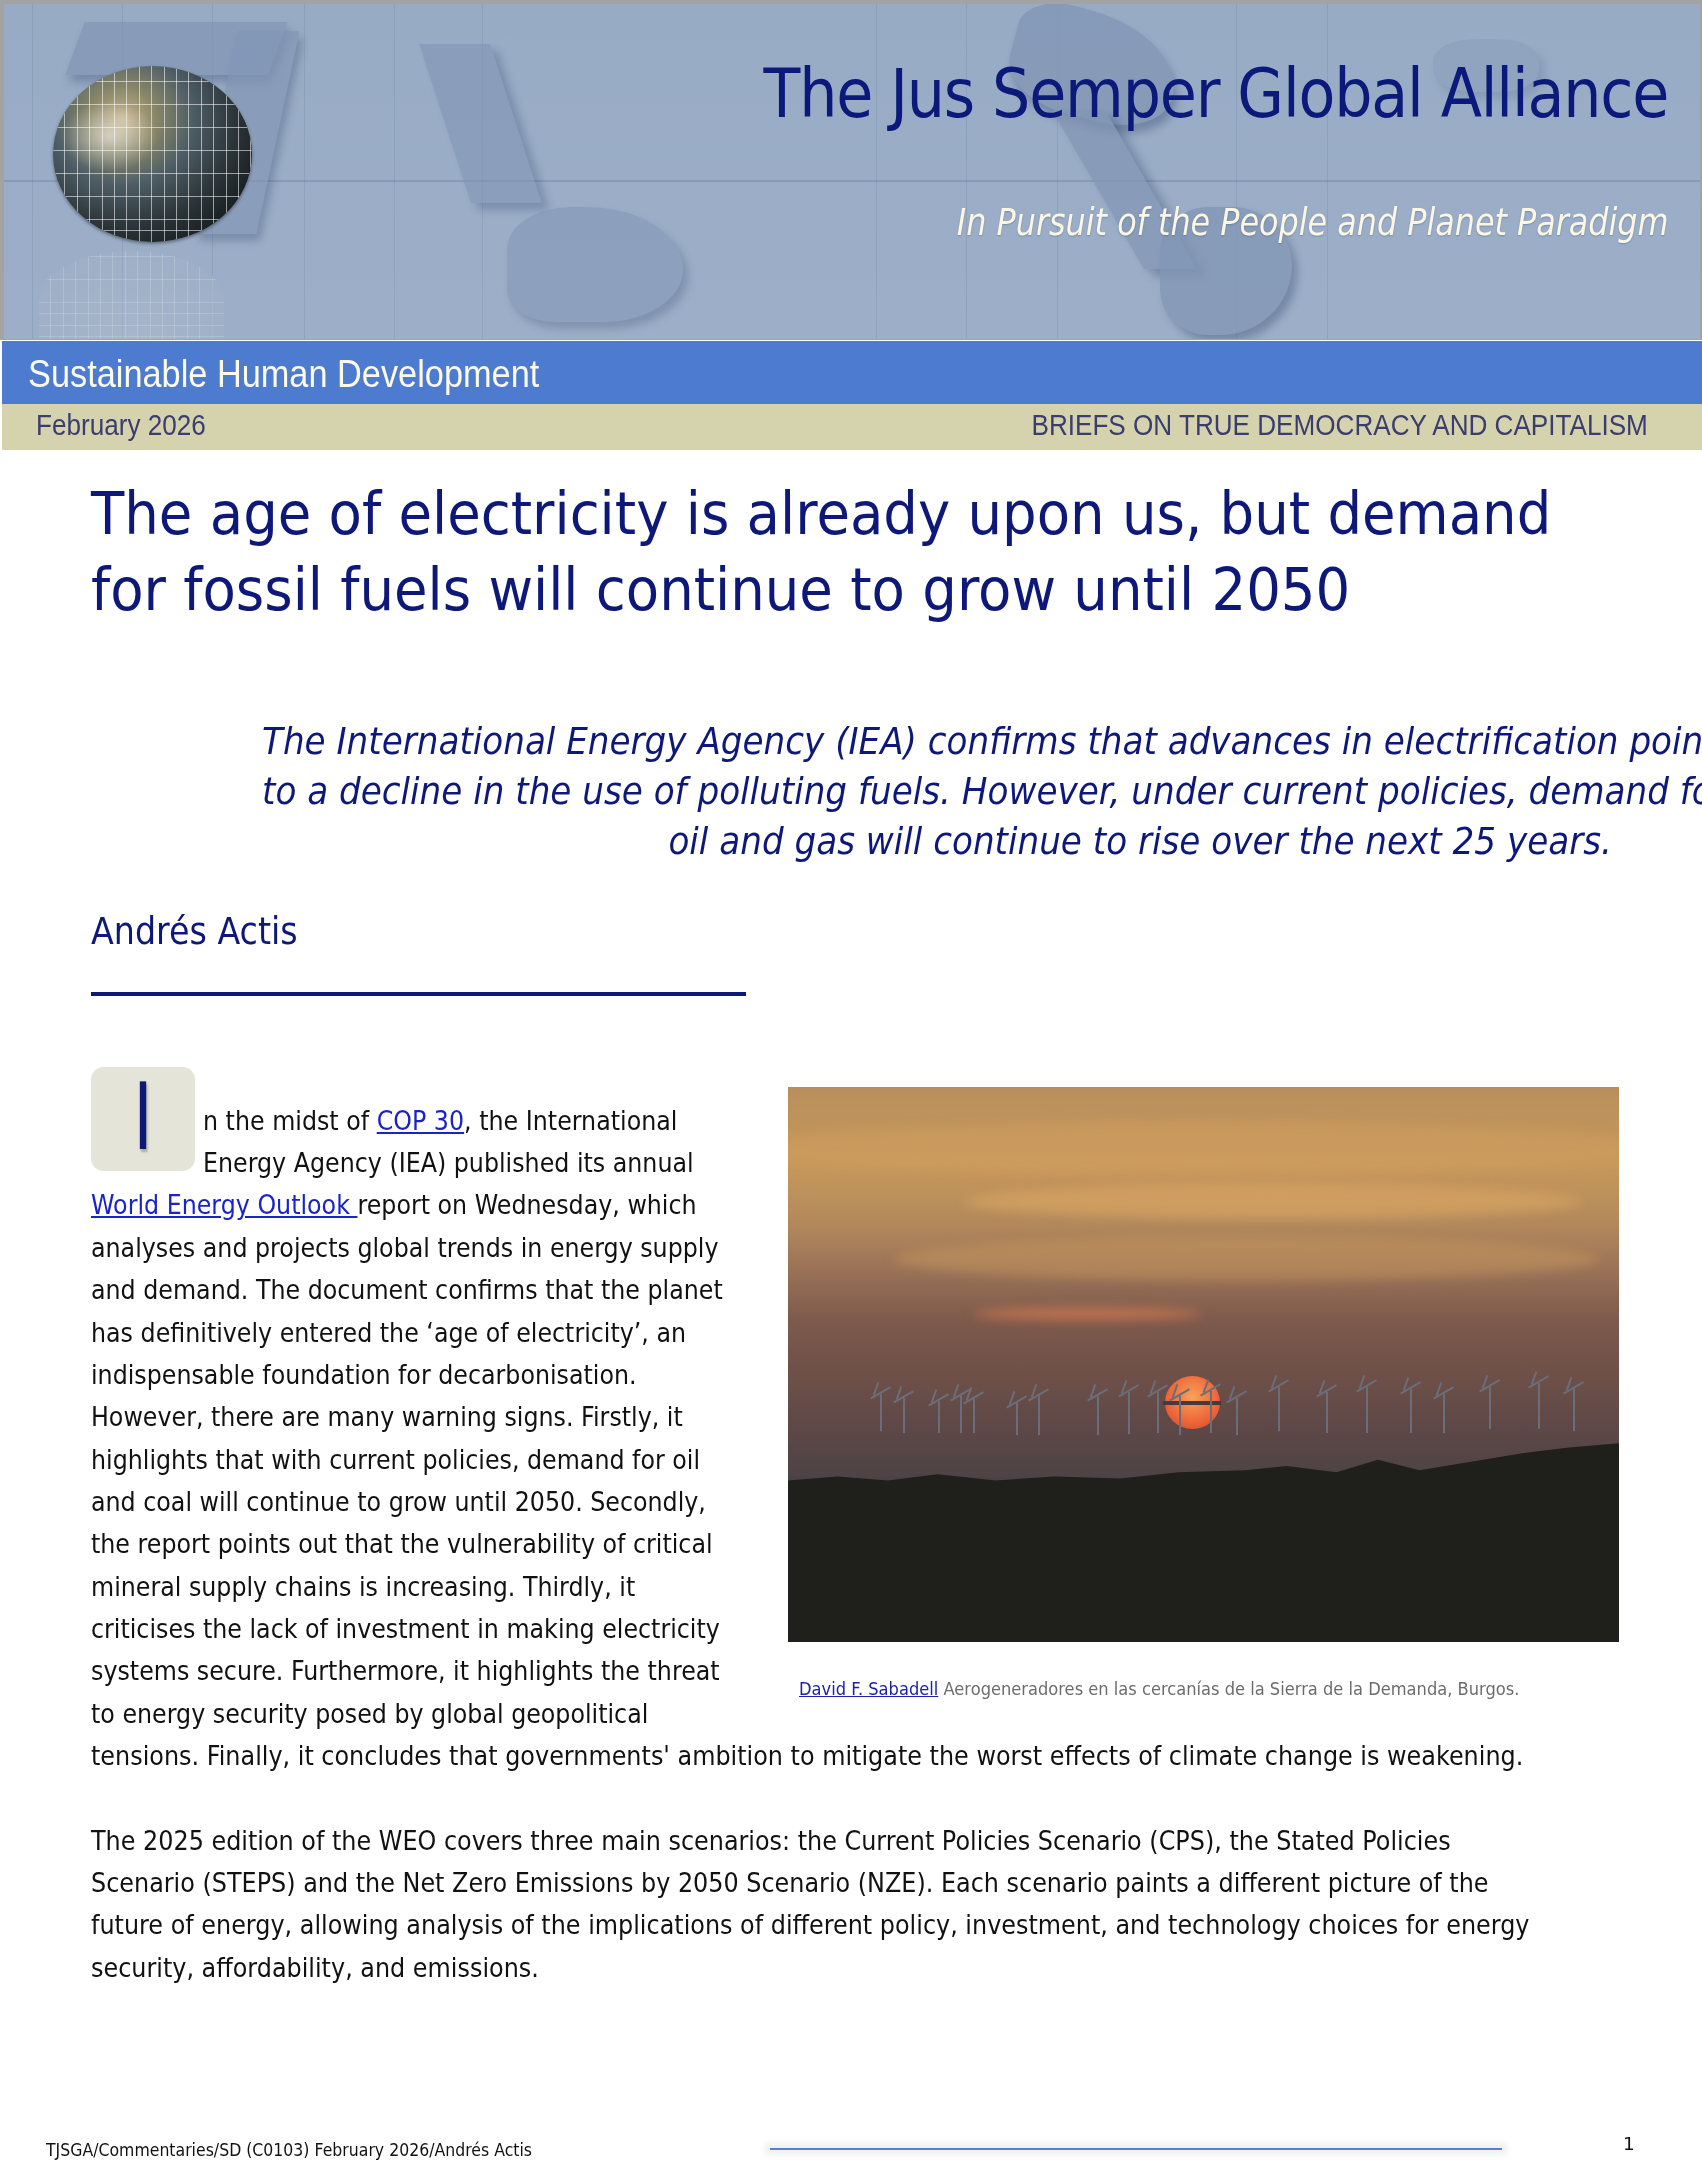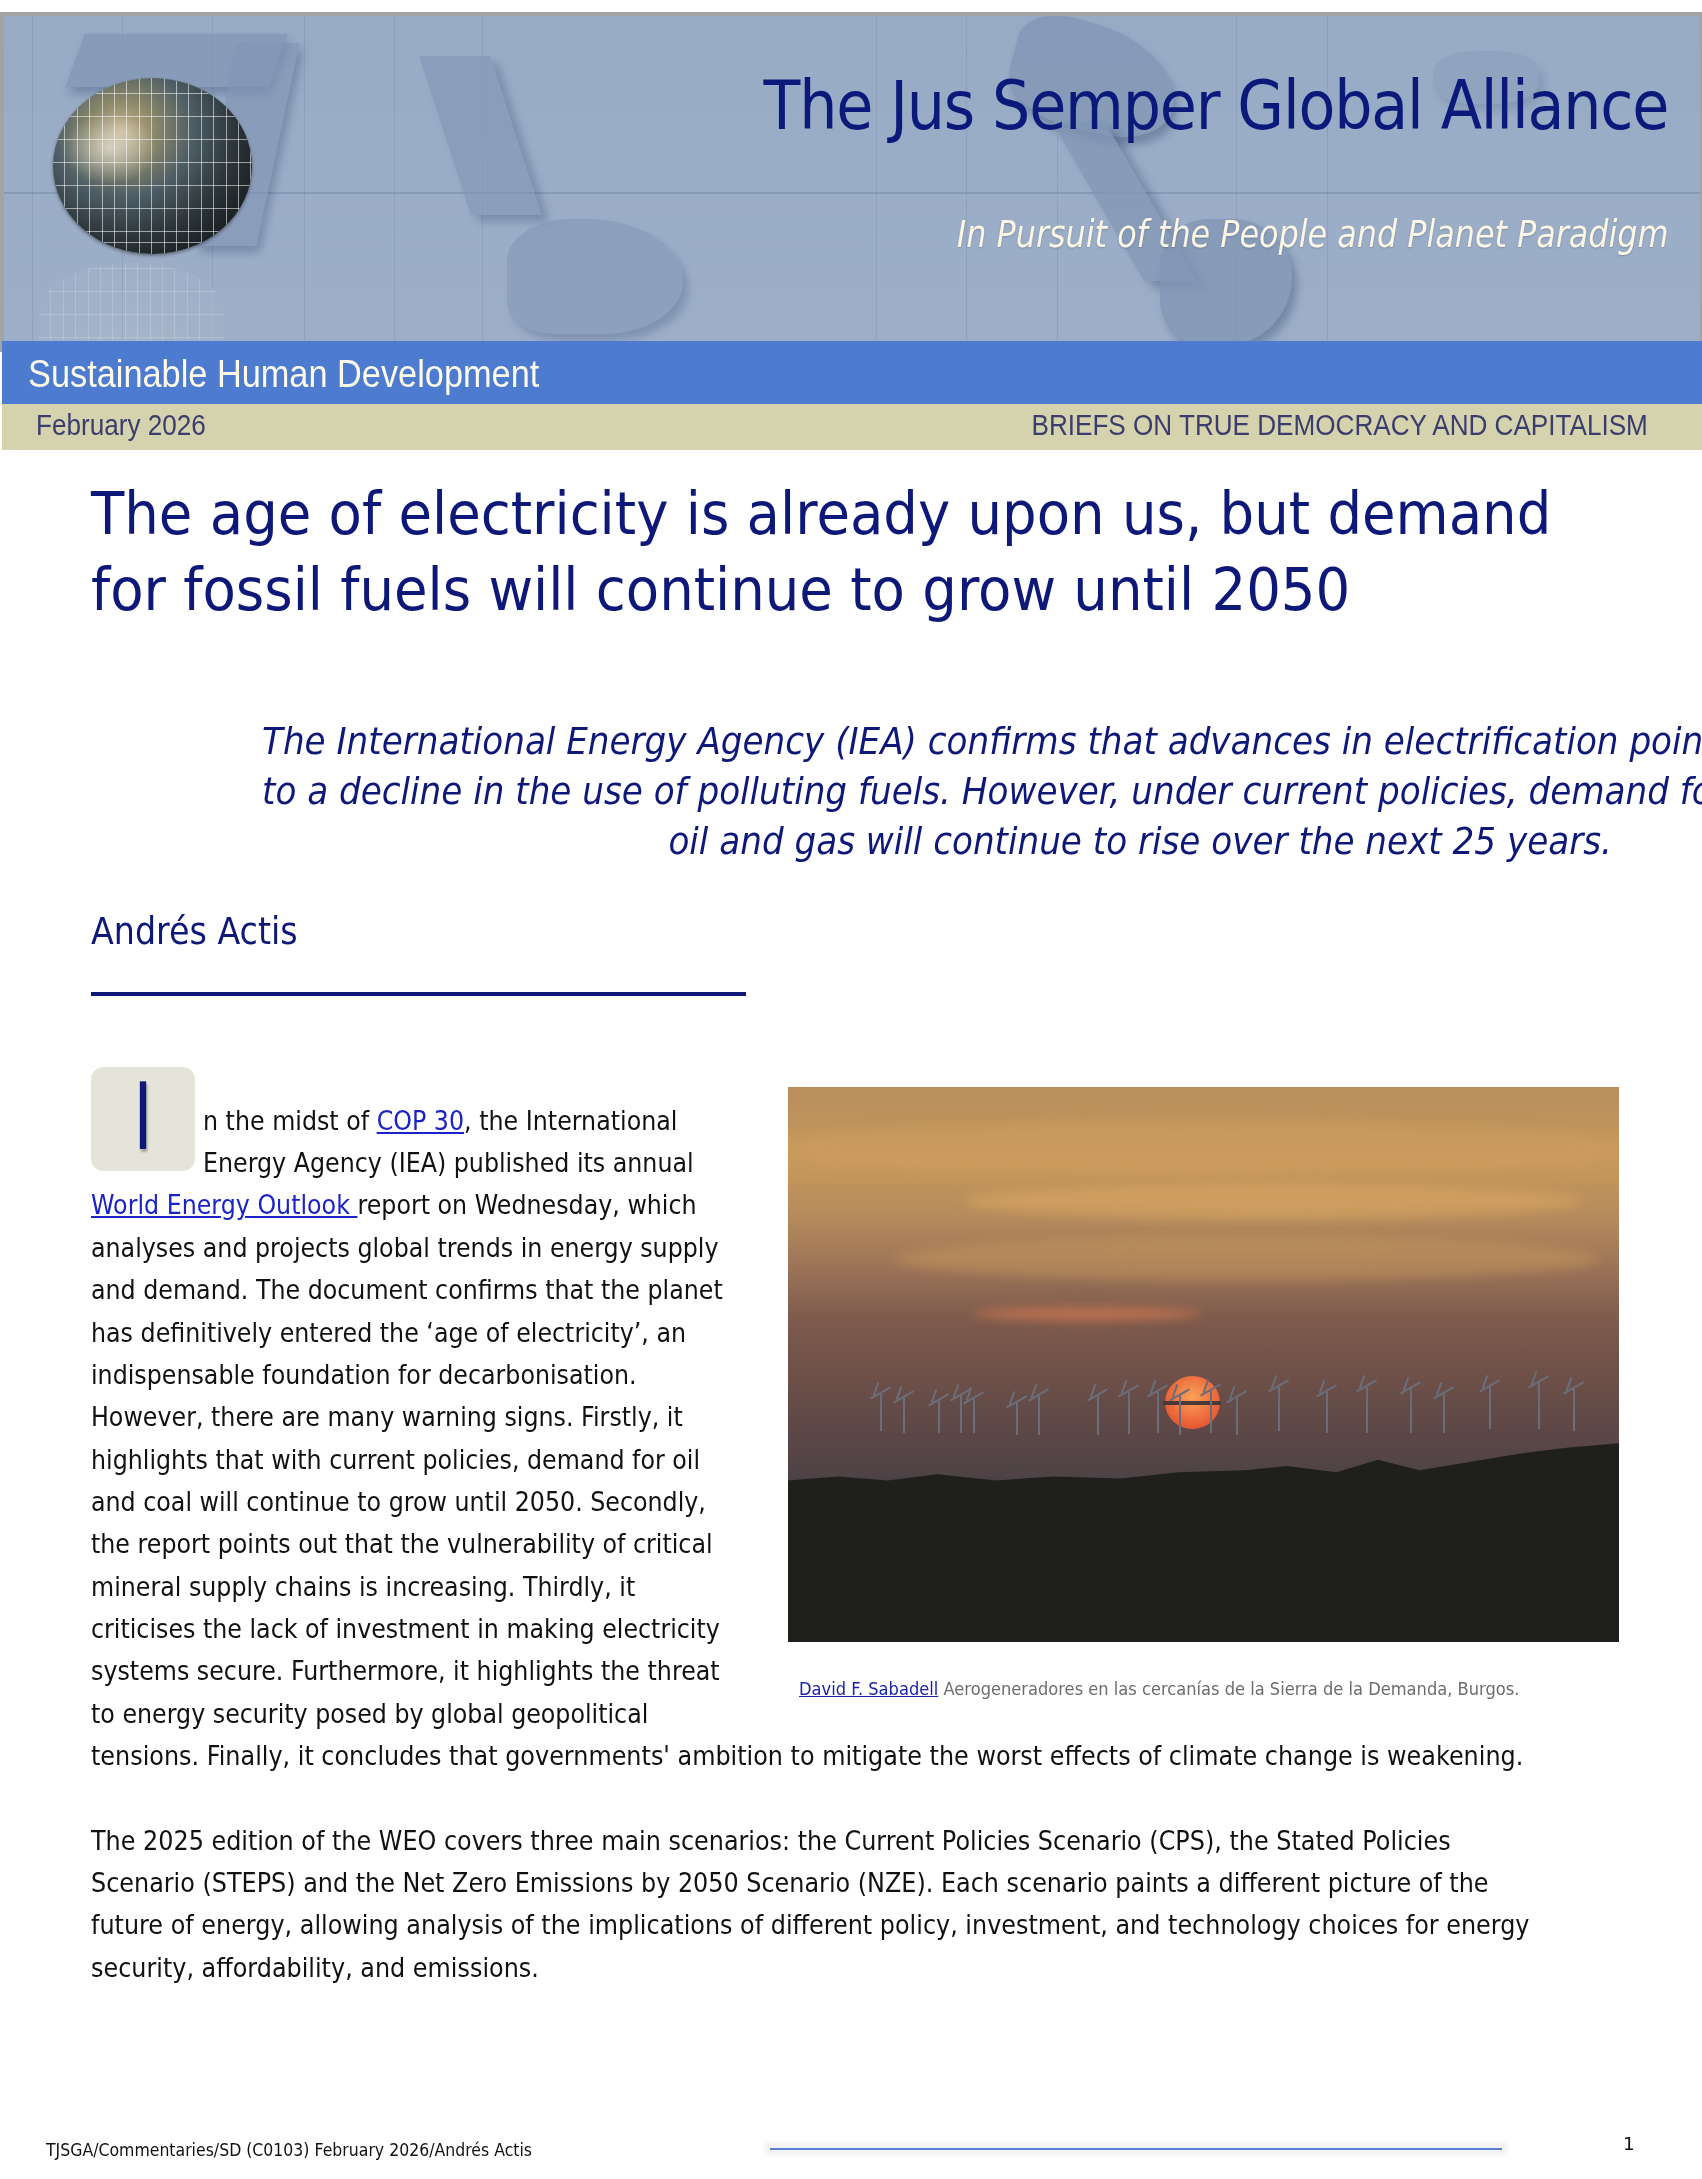--- a/index.html
+++ b/index.html
@@ -2,21 +2,20 @@
 <html style="font-size:14px"><head>
 <meta charset="utf-8">
 <style>
   html, body { margin: 0; padding: 0; background: #ffffff; }
   body { width: 1703px; height: 2179px; position: relative; overflow: hidden; font-family: "DejaVu Sans", sans-serif; }
 
   
   .banner {
     position: absolute; left: 0; top: 0; width: 1703px; height: 340px;
     background: #a3a3a3;
-    margin-top: 12px;
   }
   .banner-map {
     position: absolute; left: 3.5px; top: 4.4px; width: 1696px; height: 335px;
     background:
       linear-gradient(180deg, rgba(255,255,255,0.0) 0%, rgba(255,255,255,0.05) 100%),
       #98abc5;
     overflow: hidden;
   }
   .grid-v { position: absolute; top: 0; bottom: 0; width: 1.8px; background: rgba(120,140,170,0.35); }
   .grid-h { position: absolute; left: 0; right: 0; height: 1.8px; background: rgba(110,130,165,0.45); top: 176px; }

